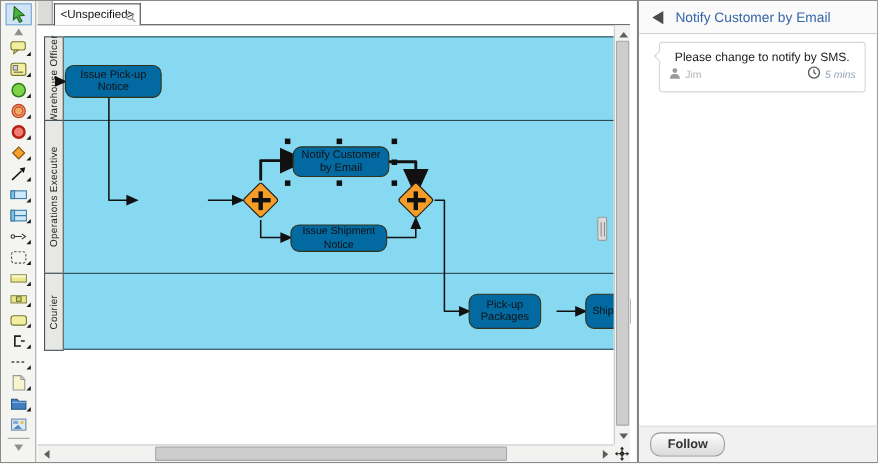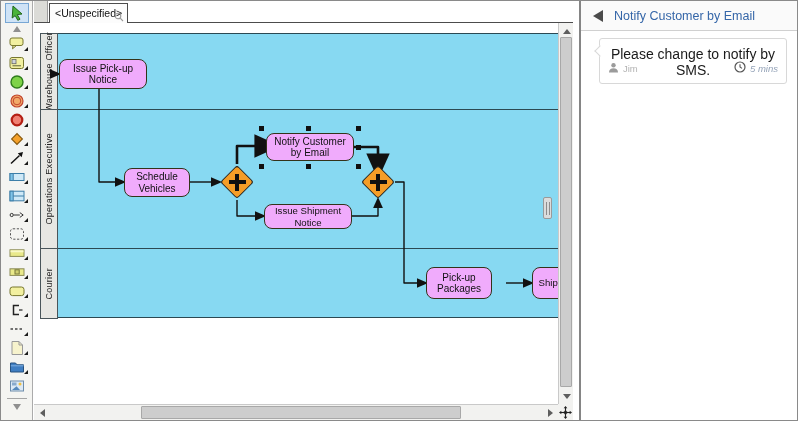--- a/index.html
+++ b/index.html
@@ -24,21 +24,21 @@
   .search-icon { position: absolute; left: 80px; top: 7px; }
   .canvas-body { position: absolute; left: 0; top: 22px; width: 100%; height: 397px; }
 
   .lane-strip-cell { position: absolute; left: 6px; width: 18px; background: #e7e7e3; border: 1px solid #49555a; display: flex; align-items: center; justify-content: center; }
   .lane-label { writing-mode: vertical-rl; transform: rotate(180deg); font-size: 9px; color: #222; letter-spacing: 0.3px; white-space: nowrap; }
   .pool { position: absolute; left: 24px; top: 10px; width: 500px; height: 285px; background: #87d9f2; border-top: 1px solid #2b4953; border-bottom: 1px solid #2b4953; }
   .lane-div { position: absolute; left: 24px; width: 500px; height: 1px; background: #2b4953; z-index: 2; }
 
   .flows { position: absolute; left: 0; top: 0; z-index: 2; pointer-events: none; }
 
-  .task { position: absolute; background: #f0abfc; border: 1.2px solid #33331a; border-radius: 8px; display: flex; align-items: center; justify-content: center; text-align: center; font-size: 10px; line-height: 1.15; color: #111; padding: 1px 3px; z-index: 3; }
+  .task { position: absolute; background: #0369a1; border: 1.2px solid #33331a; border-radius: 8px; display: flex; align-items: center; justify-content: center; text-align: center; font-size: 10px; line-height: 1.15; color: #111; padding: 1px 3px; z-index: 3; }
 
   .gw { position: absolute; width: 24px; height: 24px; background: #f59d27; border: 1.5px solid #1f1f1f; border-radius: 3px; transform: rotate(45deg); z-index: 3; }
   .gw-plus { position: absolute; width: 17px; height: 17px; z-index: 4; }
   .gw-plus::before { content: ""; position: absolute; left: 0; top: 6.4px; width: 17px; height: 4.2px; background: #111; }
   .gw-plus::after { content: ""; position: absolute; top: 0; left: 6.4px; height: 17px; width: 4.2px; background: #111; }
 
   .handle { position: absolute; width: 5px; height: 5px; background: #101010; z-index: 5; }
 
   .pool-handle { position: absolute; left: 509px; top: 174px; width: 9px; height: 22px; background: #dcdcdc; border: 1px solid #9a9a9a; border-radius: 2px; z-index: 4; }
   .pool-handle::before { content: ""; position: absolute; left: 2px; top: 4px; width: 1px; height: 13px; background: #8d8d8d; }
@@ -58,21 +58,21 @@
 
   
   .gap { position: absolute; left: 572px; top: 0; width: 6px; height: 100%; background: #fff; }
   .panel-divider { position: absolute; left: 578px; top: 0; width: 2px; height: 100%; background: #858585; }
   .panel { position: absolute; left: 580px; top: 0; width: 218px; height: 100%; background: #fff; }
   .panel-header { position: absolute; left: 0; top: 0; width: 100%; height: 30px; background: #fafafa; border-bottom: 1px solid #d0d0d0; display: flex; align-items: center; }
   .back-icon { width: 0; height: 0; border-top: 6px solid transparent; border-bottom: 6px solid transparent; border-right: 10px solid #4b4b4b; margin-left: 12px; }
   .panel-title { font-size: 12.5px; color: #3566a8; margin-left: 11px; }
   .comment-card { position: absolute; left: 18px; top: 37px; width: 188px; height: 46px; background: #fff; border: 1px solid #d8d8d8; border-radius: 3px; }
   .comment-tail { position: absolute; left: -4.5px; top: 8px; width: 8px; height: 8px; background: #fff; border-left: 1px solid #d8d8d8; border-bottom: 1px solid #d8d8d8; transform: rotate(45deg); }
-  .comment-msg { margin-top: 7px; text-align: center; font-size: 14px; color: #1a1a1a; }
+  .comment-msg { margin-top: 7px; text-align: center; font-size: 11px; color: #1a1a1a; }
   .comment-meta { position: absolute; left: 8px; right: 8px; bottom: 6px; display: flex; justify-content: space-between; align-items: center; }
   .meta-left, .meta-right { display: flex; align-items: center; gap: 4px; }
   .author { font-size: 9.5px; color: #b3b3b3; }
   .time { font-size: 9.5px; color: #94a3b8; font-style: italic; }
   .reply-input { position: absolute; left: 12px; top: 358px; width: 196px; height: 25px; border: 1px solid #c9c9c9; border-radius: 7px; padding: 0 8px; font-size: 11px; font-family: "Liberation Sans", sans-serif; outline: none; }
   .reply-input::placeholder { font-style: italic; color: #8d8dcc; }
   .panel-footer { position: absolute; left: 0; bottom: 0; width: 100%; height: 33px; background: #f1f1f1; border-top: 1px solid #dcdcdc; display: flex; align-items: center; }
   .follow-btn { margin-left: 10px; padding: 4px 15px; font-size: 11.5px; font-weight: 600; color: #333; background: linear-gradient(#fdfdfd, #dadada); border: 1px solid #9a9a9a; border-radius: 9px; font-family: "Liberation Sans", sans-serif; }
 </style>
 </head>
@@ -255,23 +255,20 @@
         </g>
         <g stroke="#111" stroke-width="2.6" fill="none" stroke-linejoin="round">
           <path d="M203 141 L203 123 L223 123" marker-end="url(#arrBig)"></path>
           <path d="M319 124 L344 124 L344 133" marker-end="url(#arrBig)"></path>
         </g>
       </svg>
 
       <div class="task" style="left:25px; top:36px; width:88px; height:30px;">
           <span>Issue Pick-up Notice</span>
         </div>
-      <div class="task" style="left:90px; top:145px; width:66px; height:29px;">
-          <span>Schedule Vehicles</span>
-        </div>
       <div class="task" style="left:232px; top:110px; width:88px; height:28px;">
           <span>Notify Customer by Email</span>
         </div>
       <div class="task" style="left:230px; top:181px; width:88px; height:25px; font-size:9.6px;">
           <span>Issue Shipment Notice</span>
         </div>
       <div class="task" style="left:392px; top:244px; width:66px; height:32px;">
           <span>Pick-up Packages</span>
         </div>
       <div class="task" style="left:498px; top:244px; width:42px; height:32px; font-size:9.6px;">
@@ -356,15 +353,18 @@
                 <circle cx="6" cy="6" r="5" fill="none" stroke="#555" stroke-width="1.2"></circle>
                 <path d="M6 3.2 V6 L8 7.4" fill="none" stroke="#555" stroke-width="1.1"></path>
               </svg>
           </span>
           <span class="time">5 mins</span>
         </div>
       </div>
     </div>
 
 
+    <div class="panel-footer">
+      <button class="follow-btn">Follow</button>
+    </div>
   </div>
 
 </div>
 
 </body></html>

